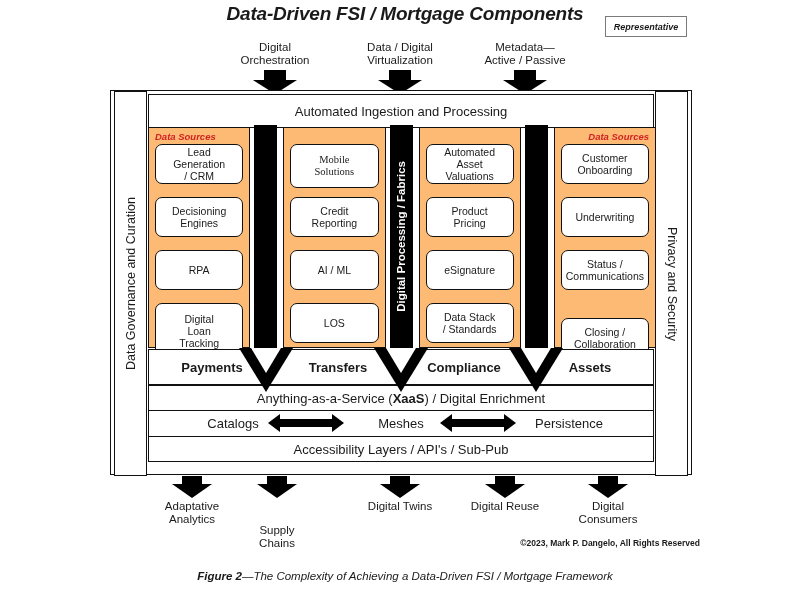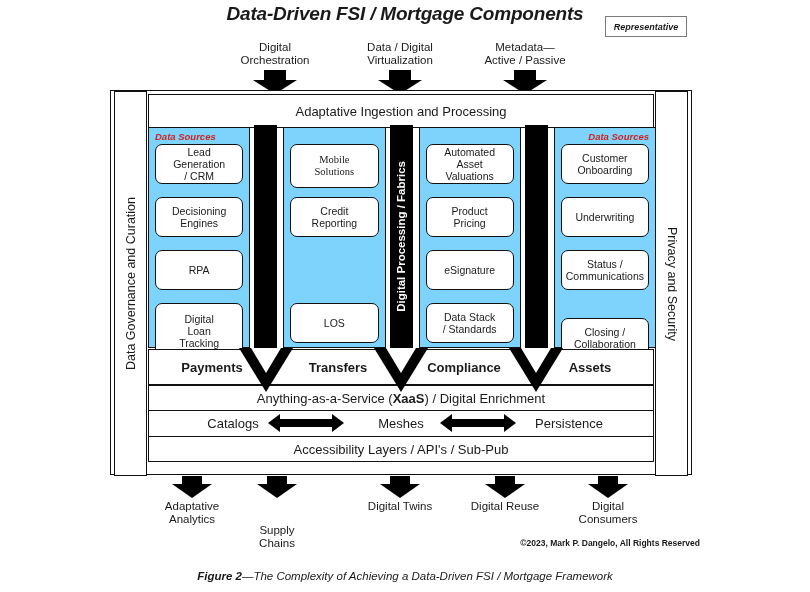--- a/index.html
+++ b/index.html
@@ -79,21 +79,21 @@
   .band-cells{
     position:absolute;left:0;right:0;top:0;bottom:0;
     display:flex;align-items:center;
   }
   .band-cell{flex:1;text-align:center;}
 
   
   #grid{position:absolute;left:0;right:0;top:33px;height:221px;}
   .gcol{
     position:absolute;top:0;bottom:0;
-    border:1.1px solid #111;background:#7dd3fc;
+    border:1.1px solid #111;background:#fdba74;
   }
   .blackbar{
     position:absolute;top:-2px;background:#000;z-index:4;
   }
   .ds-label{
     position:absolute;top:3px;font-size:9.5px;font-style:italic;
     font-weight:bold;color:#d02222;
   }
   .cbox{
     position:absolute;
@@ -163,33 +163,34 @@
   <div class="vband" id="left-band">
     <span class="vtext-up">Data Governance and Curation</span>
   </div>
 
   <div class="vband" id="right-band">
     <span class="vtext-down">Privacy and Security</span>
   </div>
 
   <div id="stack">
 
-    <div class="band" id="band-ingestion">Adaptative Ingestion and Processing</div>
+    <div class="band" id="band-ingestion">Automated Ingestion and Processing</div>
 
     <div id="grid">
         <div class="gcol" style="left: 0px; width: 100.25px;">
           <div class="ds-label" style="left: 6px;">Data Sources</div>
           <div class="cbox" style="left: 6px; right: 6px; top: 16px; height: 40px;">Lead Generation / CRM</div>
           <div class="cbox" style="left: 6px; right: 6px; top: 69px; height: 40px;">Decisioning Engines</div>
           <div class="cbox" style="left: 6px; right: 6px; top: 122px; height: 40px;">RPA</div>
           <div class="cbox" style="left: 6px; right: 6px; top: 175px; height: 56px;">Digital Loan Tracking</div>
         </div>
         <div class="gcol" style="left: 135.25px; width: 100.25px;">
           <div class="cbox" style="left: 6px; right: 6px; top: 16px; height: 44px; font-family: Liberation Serif, serif;">Mobile Solutions</div>
           <div class="cbox" style="left: 6px; right: 6px; top: 69px; height: 40px;">Credit Reporting</div>
+          <div class="cbox" style="left: 6px; right: 6px; top: 122px; height: 40px;">AI / ML</div>
           <div class="cbox" style="left: 6px; right: 6px; top: 175px; height: 40px;">LOS</div>
         </div>
         <div class="gcol" style="left: 270.5px; width: 100.25px;">
           <div class="cbox" style="left: 6px; right: 6px; top: 16px; height: 40px;">Automated Asset Valuations</div>
           <div class="cbox" style="left: 6px; right: 6px; top: 69px; height: 40px;">Product Pricing</div>
           <div class="cbox" style="left: 6px; right: 6px; top: 122px; height: 40px;">eSignature</div>
           <div class="cbox" style="left: 6px; right: 6px; top: 175px; height: 40px;">Data Stack / Standards</div>
         </div>
         <div class="gcol" style="left: 405.75px; width: 100.25px;">
           <div class="ds-label" style="right: 6px;">Data Sources</div>

